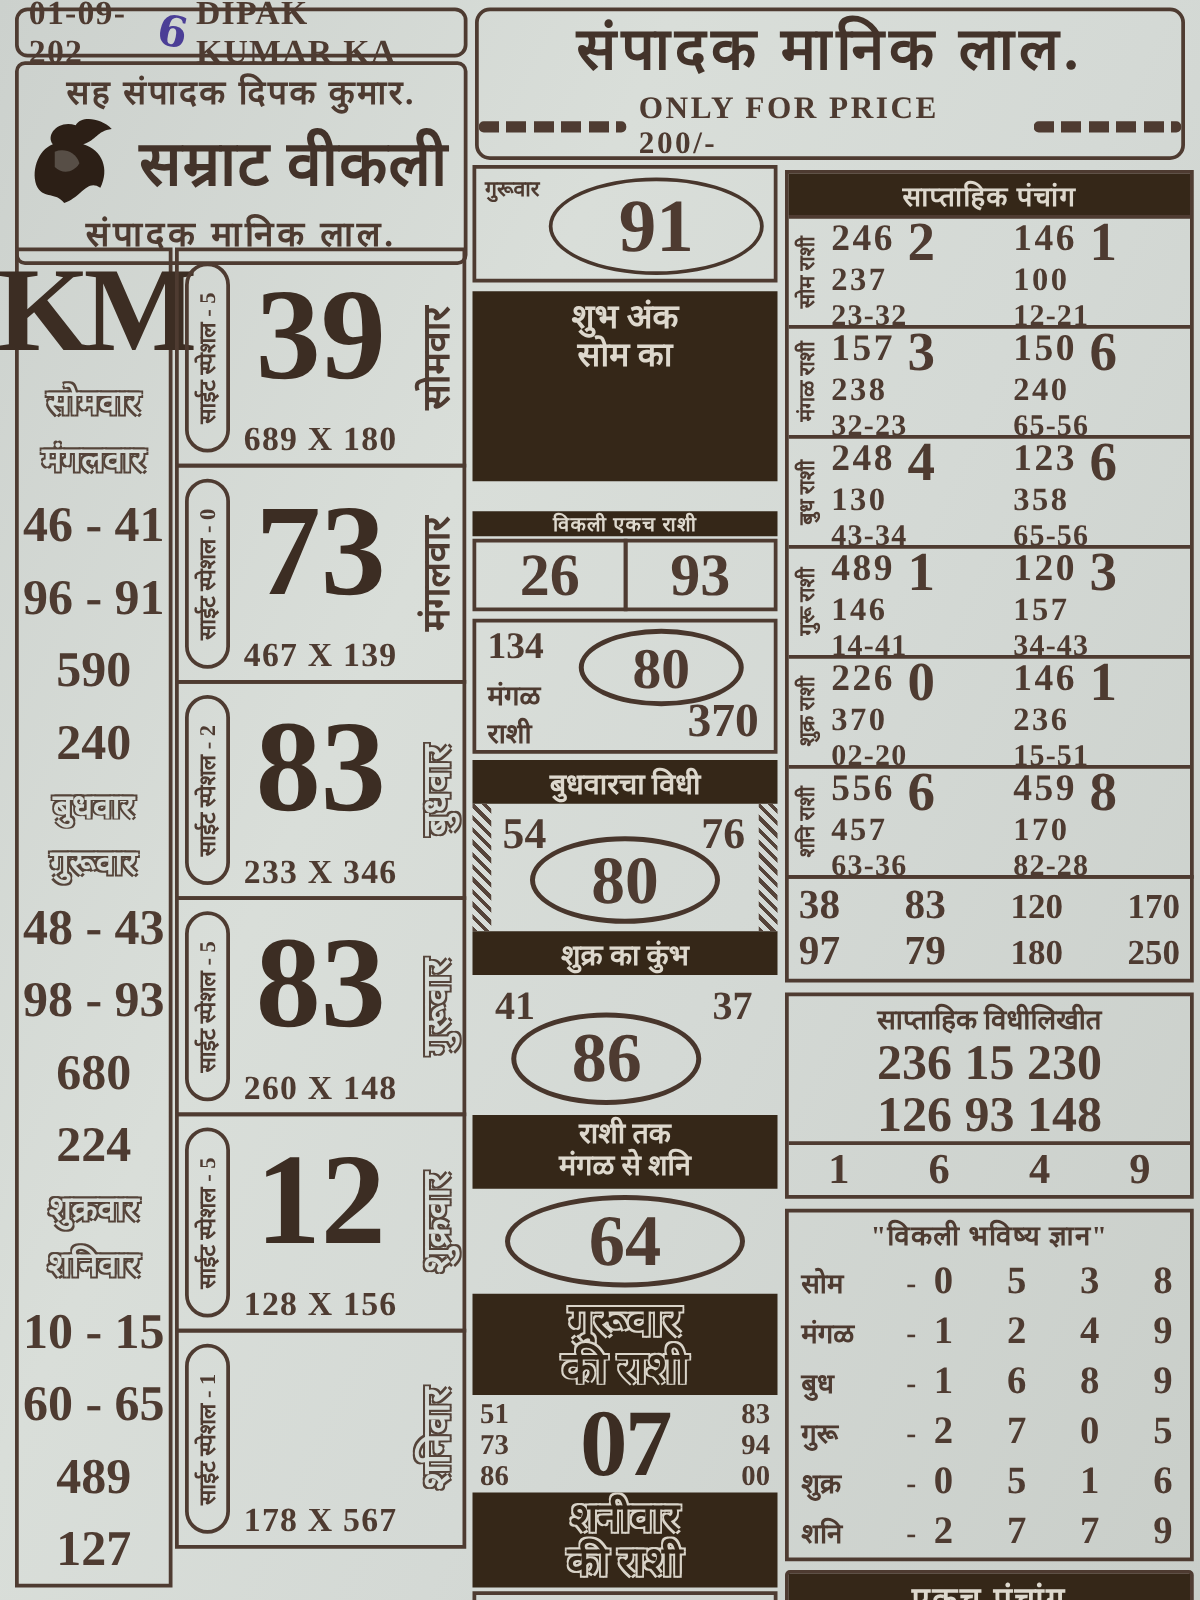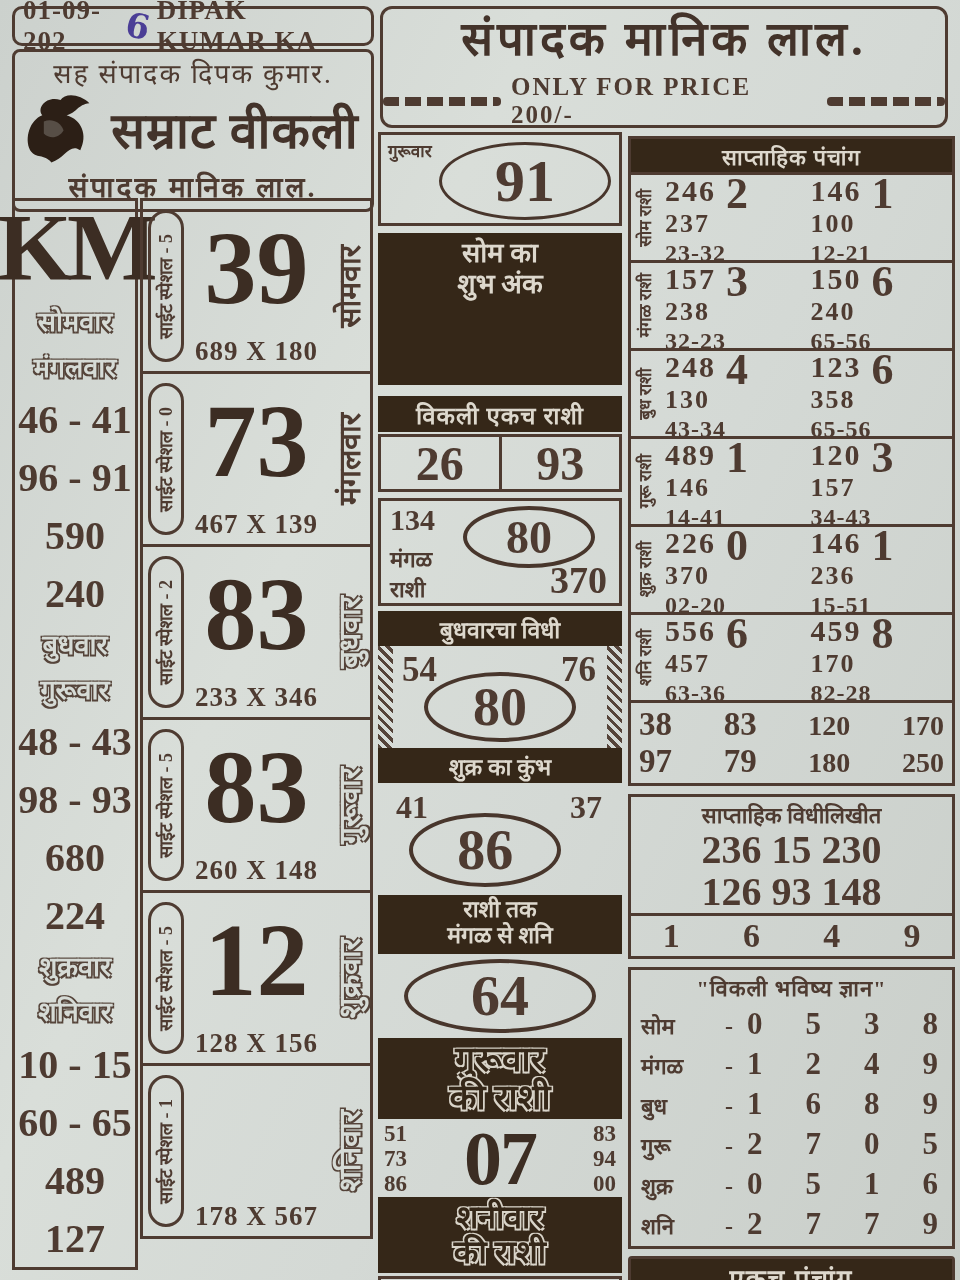--- a/index.html
+++ b/index.html
@@ -48,21 +48,21 @@
   .date-box {
     border:3px solid #4e3b31; border-radius:10px; height:40px;
     display:flex; align-items:center; padding:0 8px; gap:4px;
     font-size:27px; font-weight:bold; letter-spacing:1px;
   }
   .hand { color:#4b3e96; font-size:34px; font-weight:bold; transform:rotate(12deg); margin:0 2px; font-family:"DejaVu Serif",serif; }
   .hdr-left-main {
     margin-top:3px; border:3px solid #4e3b31; border-radius:8px;
     padding:2px 4px 4px 4px;
   }
-  .sub-line { font-size:27px; font-weight:normal; text-align:center; letter-spacing:2px; }
+  .sub-line { font-size:27px; font-weight:bold; text-align:center; letter-spacing:2px; }
   .masthead { display:flex; align-items:center; gap:4px; }
   .masthead .title { font-size:50px; font-weight:bold; letter-spacing:1px; color:#43332a; flex:1; text-align:center; }
   .editor-line { font-size:28px; font-weight:bold; text-align:center; letter-spacing:3px; }
 
   
   .hdr-right {
     position:absolute; left:380px; top:6px; width:568px; height:122px;
     border:3px solid #4e3b31; border-radius:12px;
     display:flex; flex-direction:column; align-items:center; justify-content:center;
   }
@@ -116,21 +116,21 @@
   
   .mid { position:absolute; left:378px; top:132px; width:244px; }
   .box91 { border:3px solid #4e3b31; height:94px; position:relative; }
   .box91 .lbl { position:absolute; left:7px; top:4px; font-size:17px; font-weight:bold; }
   .box91 .oval { position:absolute; right:8px; top:7px; width:172px; height:78px; font-size:60px; border-width:3px; }
   .sombox { margin-top:7px; background:#352718; height:152px; text-align:center; padding-top:5px; }
   .sombox .l { color:#ddd8cd; font-size:27px; font-weight:bold; line-height:1.15; }
   .oval40 { margin:3px auto 0 auto; width:176px; height:86px; background:#d9d4c9;
     border-radius:50%; display:flex; align-items:center; justify-content:center;
     font-size:66px; font-weight:bold; color:#352718; }
-  .viklibar { margin-top:11px; height:36px; font-size:24px; letter-spacing:1px; }
+  .viklibar { margin-top:24px; height:20px; font-size:16px; letter-spacing:1px; }
   .pairrow { display:flex; margin-top:2px; }
   .paircell { flex:1; border:3px solid #4e3b31; height:58px; margin-right:-3px;
     display:flex; align-items:center; justify-content:center;
     font-size:48px; font-weight:bold; }
   .paircell:last-child { margin-right:0; }
   .mangalbox { margin-top:6px; border:3px solid #4e3b31; height:108px; position:relative; }
   .mangalbox .t134 { position:absolute; left:9px; top:2px; font-size:30px; font-weight:bold; }
   .mangalbox .w1 { position:absolute; left:9px; top:42px; font-size:22px; font-weight:bold; }
   .mangalbox .w2 { position:absolute; left:9px; top:72px; font-size:22px; font-weight:bold; }
   .mangalbox .oval { position:absolute; left:82px; top:5px; width:132px; height:62px; font-size:46px; }
@@ -325,22 +325,22 @@
   </div>
 
   <div class="mid">
 
     <div class="box91">
       <div class="lbl">गुरूवार</div>
       <div class="oval">91</div>
     </div>
 
     <div class="sombox">
+      <div class="l">शुभ अंक</div>
       <div class="l">सोम का</div>
-      <div class="l">शुभ अंक</div>
     </div>
 
     <div class="bar-dark viklibar">विकली एकच राशी</div>
     <div class="pairrow">
       <div class="paircell">26</div>
       <div class="paircell">93</div>
     </div>
 
     <div class="mangalbox">
       <div class="t134">134</div>

